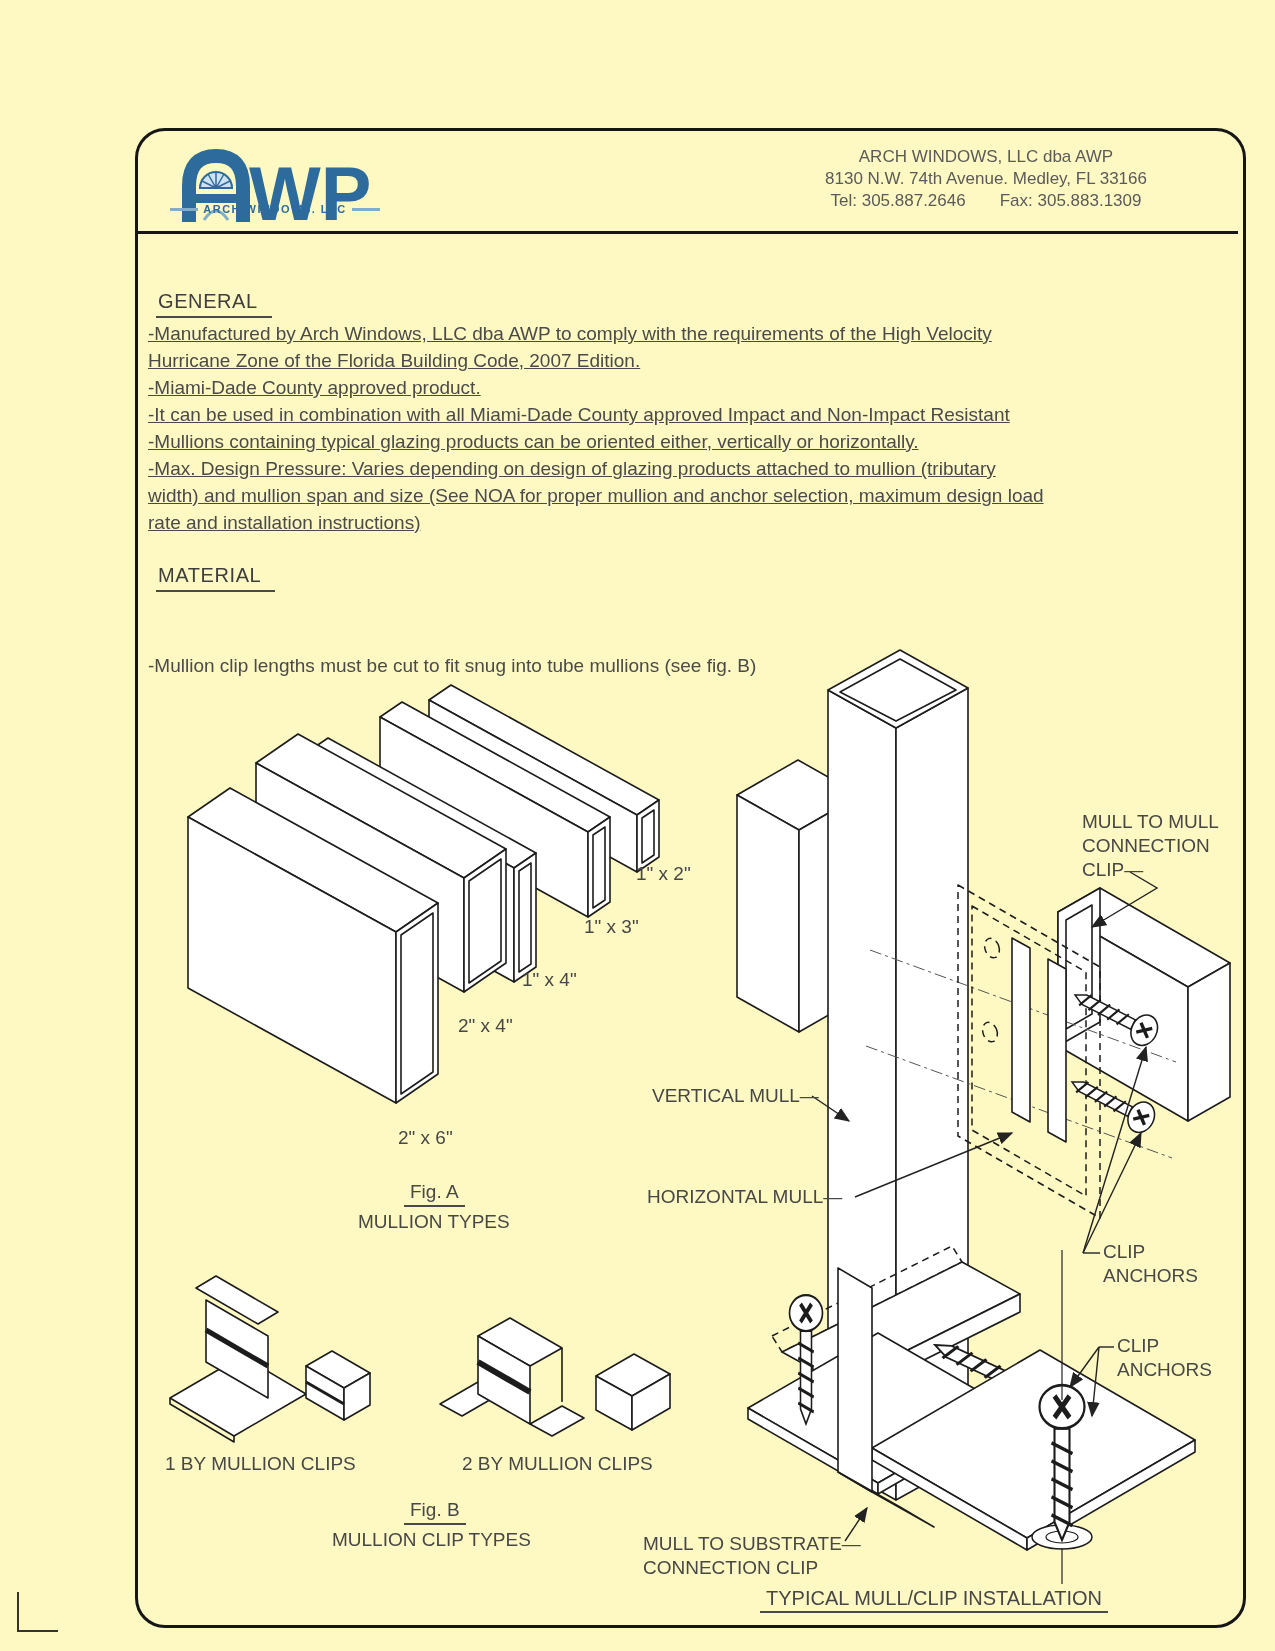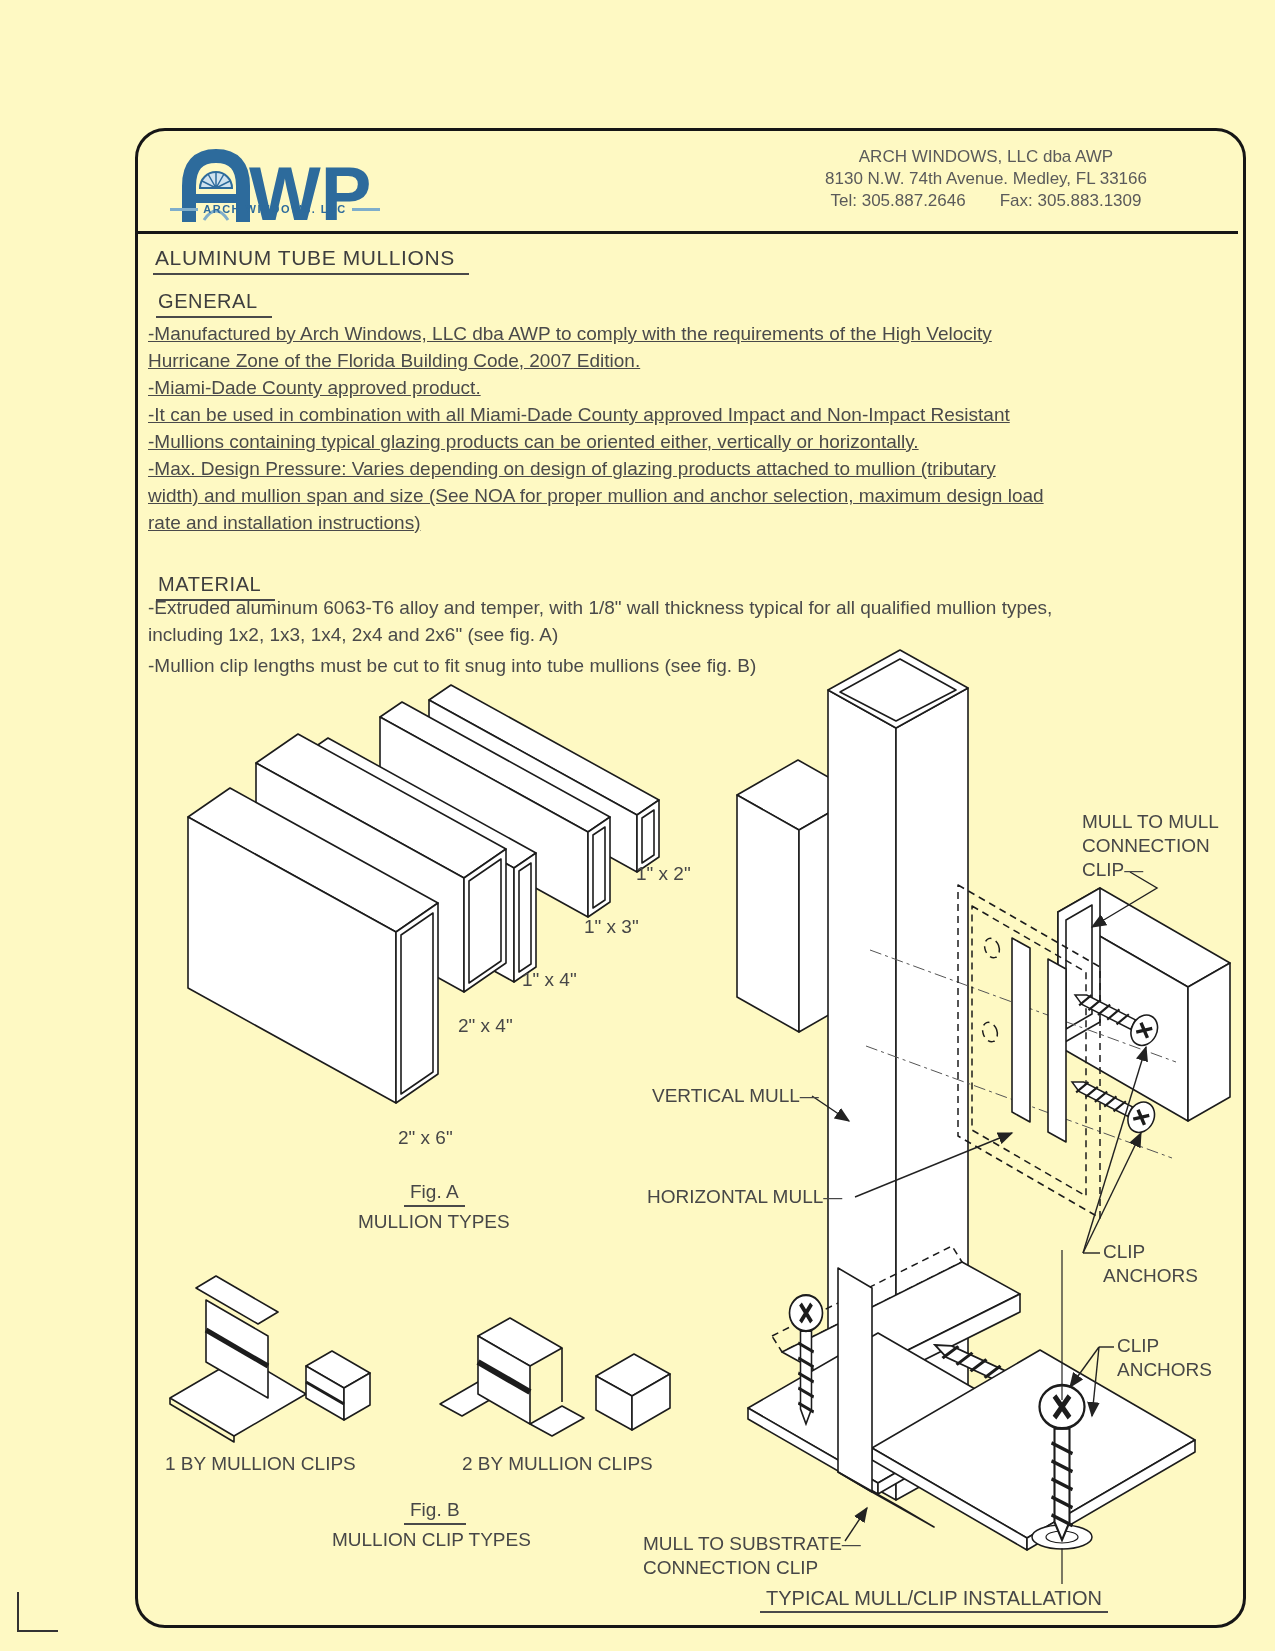--- a/index.html
+++ b/index.html
@@ -55,39 +55,34 @@
   </div>
 
   <div class="company">
     <div>ARCH WINDOWS, LLC dba AWP</div>
     <div>8130 N.W. 74th Avenue. Medley, FL 33166</div>
     <div>
       <span>Tel: 305.887.2646</span><span class="gap"></span><span>Fax: 305.883.1309</span>
     </div>
   </div>
 
-  <div class="hd" style="left:153px;top:246px;font-size:21px;">ALUMINUM TUBE MULLIONS</div>
   <div class="hd" style="left:156px;top:290px;">GENERAL</div>
 
   <div class="bodytext" style="top:320px;text-decoration:underline;">
     <div>-Manufactured by Arch Windows, LLC dba AWP to comply with the requirements of the High Velocity</div>
     <div>Hurricane Zone of the Florida Building Code, 2007 Edition.</div>
     <div>-Miami-Dade County approved product.</div>
     <div>-It can be used in combination with all Miami-Dade County approved Impact and Non-Impact Resistant</div>
     <div>-Mullions containing typical glazing products can be oriented either, vertically or horizontally.</div>
     <div>-Max. Design Pressure: Varies depending on design of glazing products attached to mullion (tributary</div>
     <div>width) and mullion span and size (See NOA for proper mullion and anchor selection, maximum design load</div>
     <div>rate and installation instructions)</div>
   </div>
 
-  <div class="hd" style="left:156px;top:564px;margin-top:9px;">MATERIAL</div>
-  <div class="bodytext" style="top:594px;">
-    <div>-Extruded aluminum 6063-T6 alloy and temper, with 1/8" wall thickness typical for all qualified mullion types,</div>
-    <div>including 1x2, 1x3, 1x4, 2x4 and 2x6" (see fig. A)</div>
-  </div>
+  <div class="hd" style="left:156px;top:564px;">MATERIAL</div>
   <div class="bodytext" style="top:652px;">
     <div>-Mullion clip lengths must be cut to fit snug into tube mullions (see fig. B)</div>
   </div>
 
   <svg width="1275" height="1651" viewBox="0 0 1275 1651">
     <defs>
       <marker id="ah" markerWidth="12" markerHeight="9" refX="10" refY="4.5" orient="auto">
         <path d="M0,0 L11,4.5 L0,9 z" fill="#222"></path>
       </marker>
       <g id="screw">

